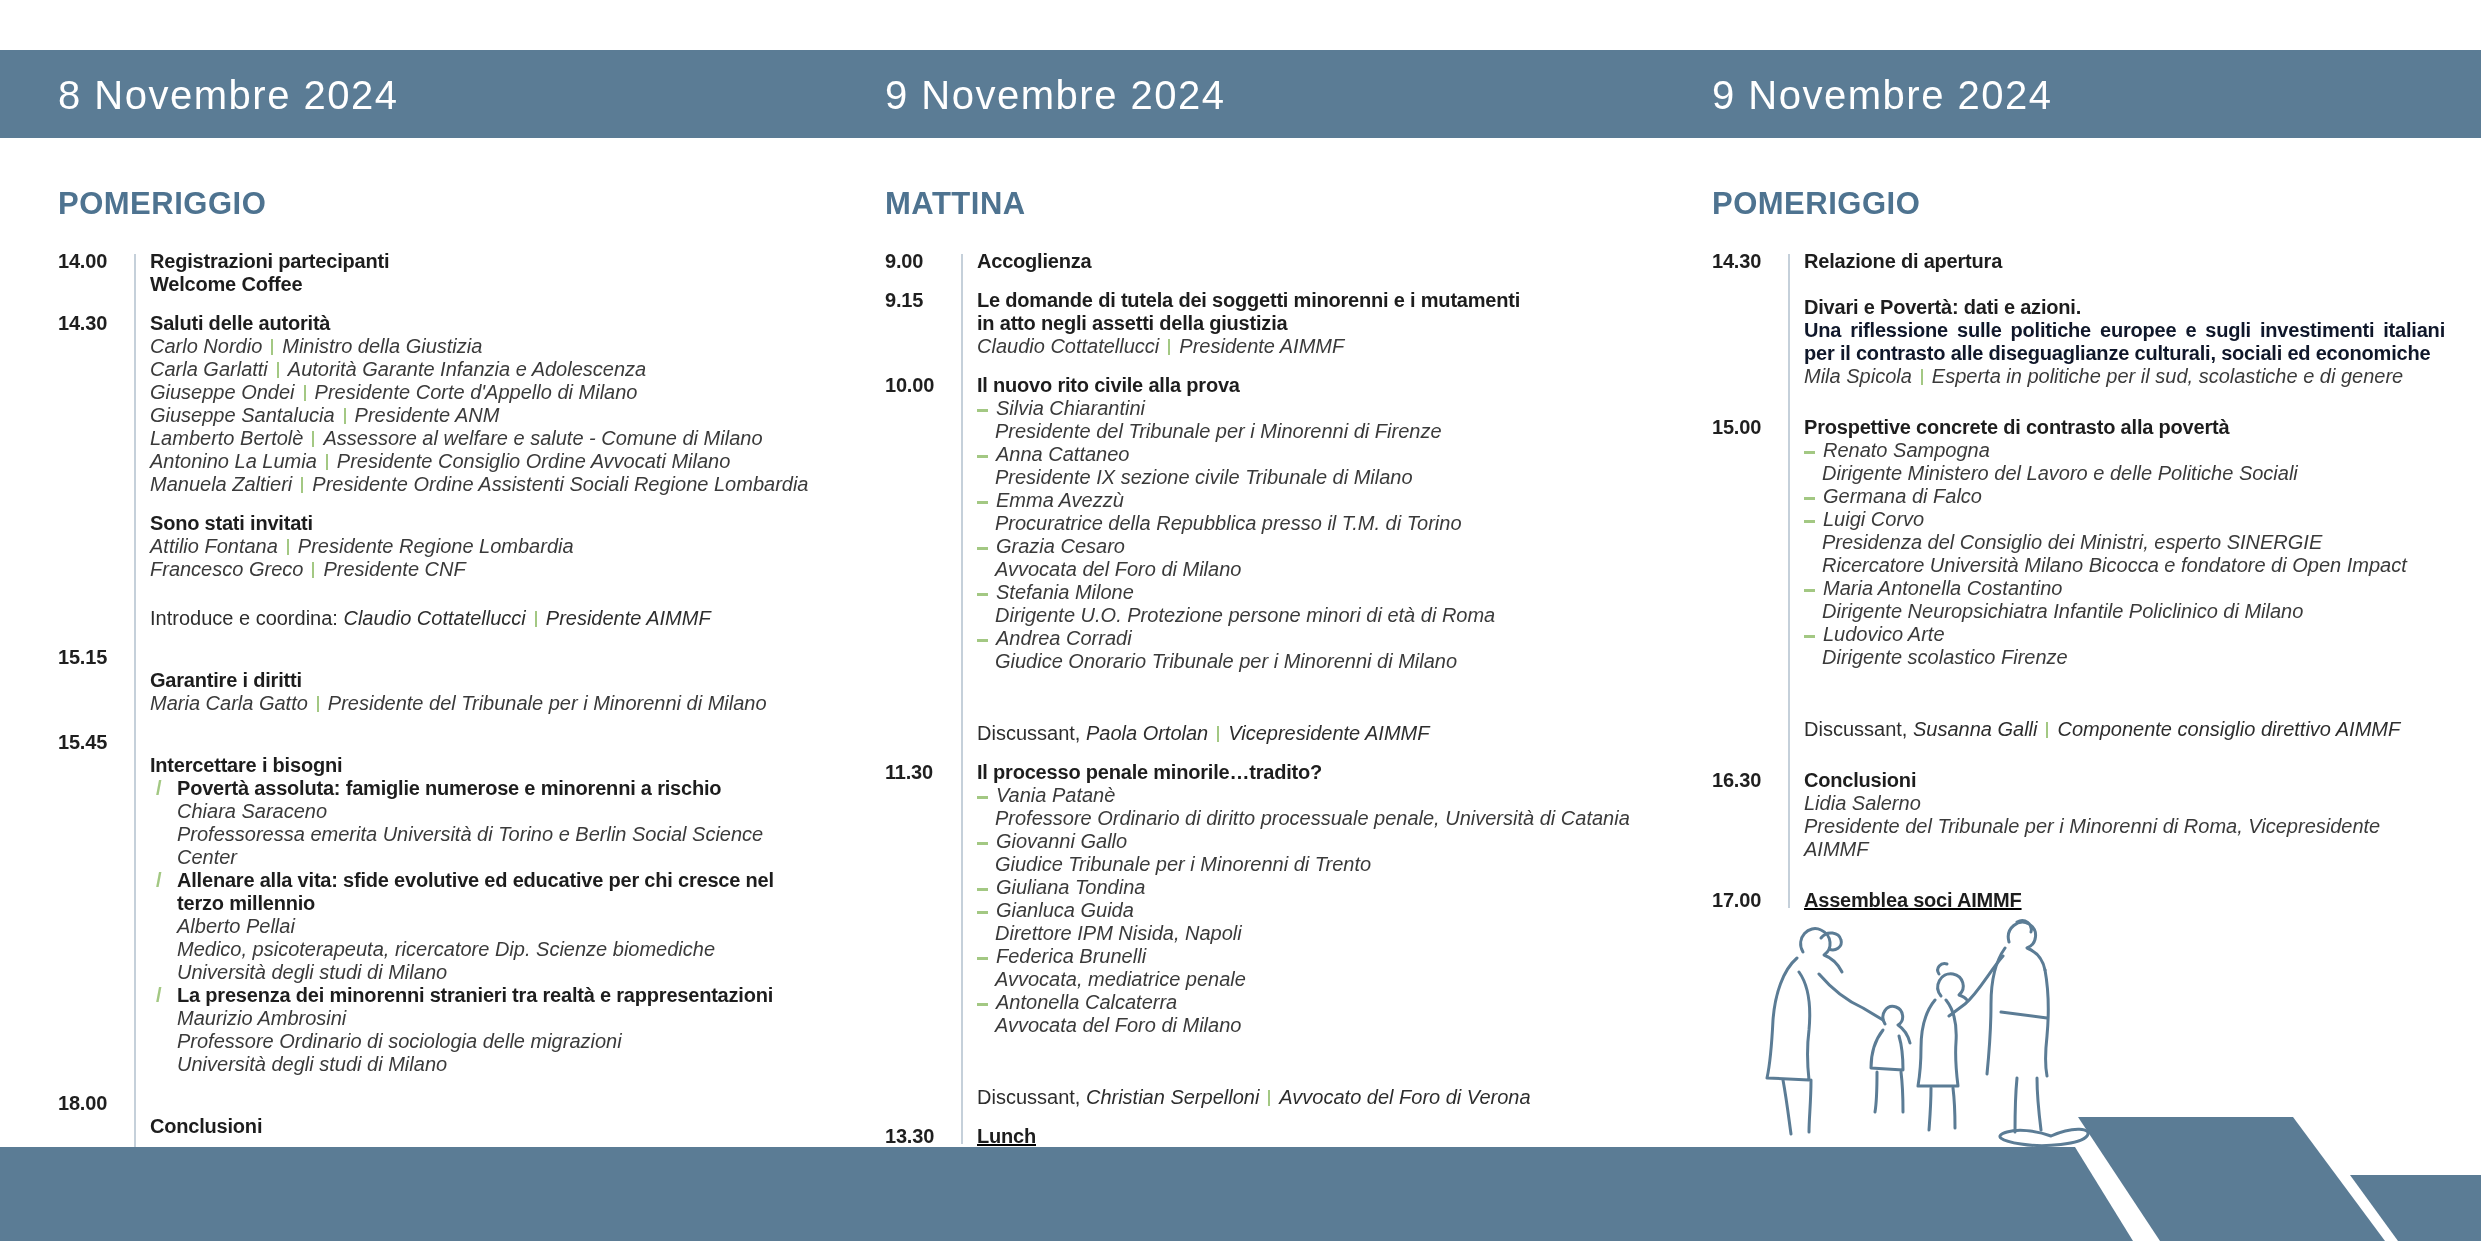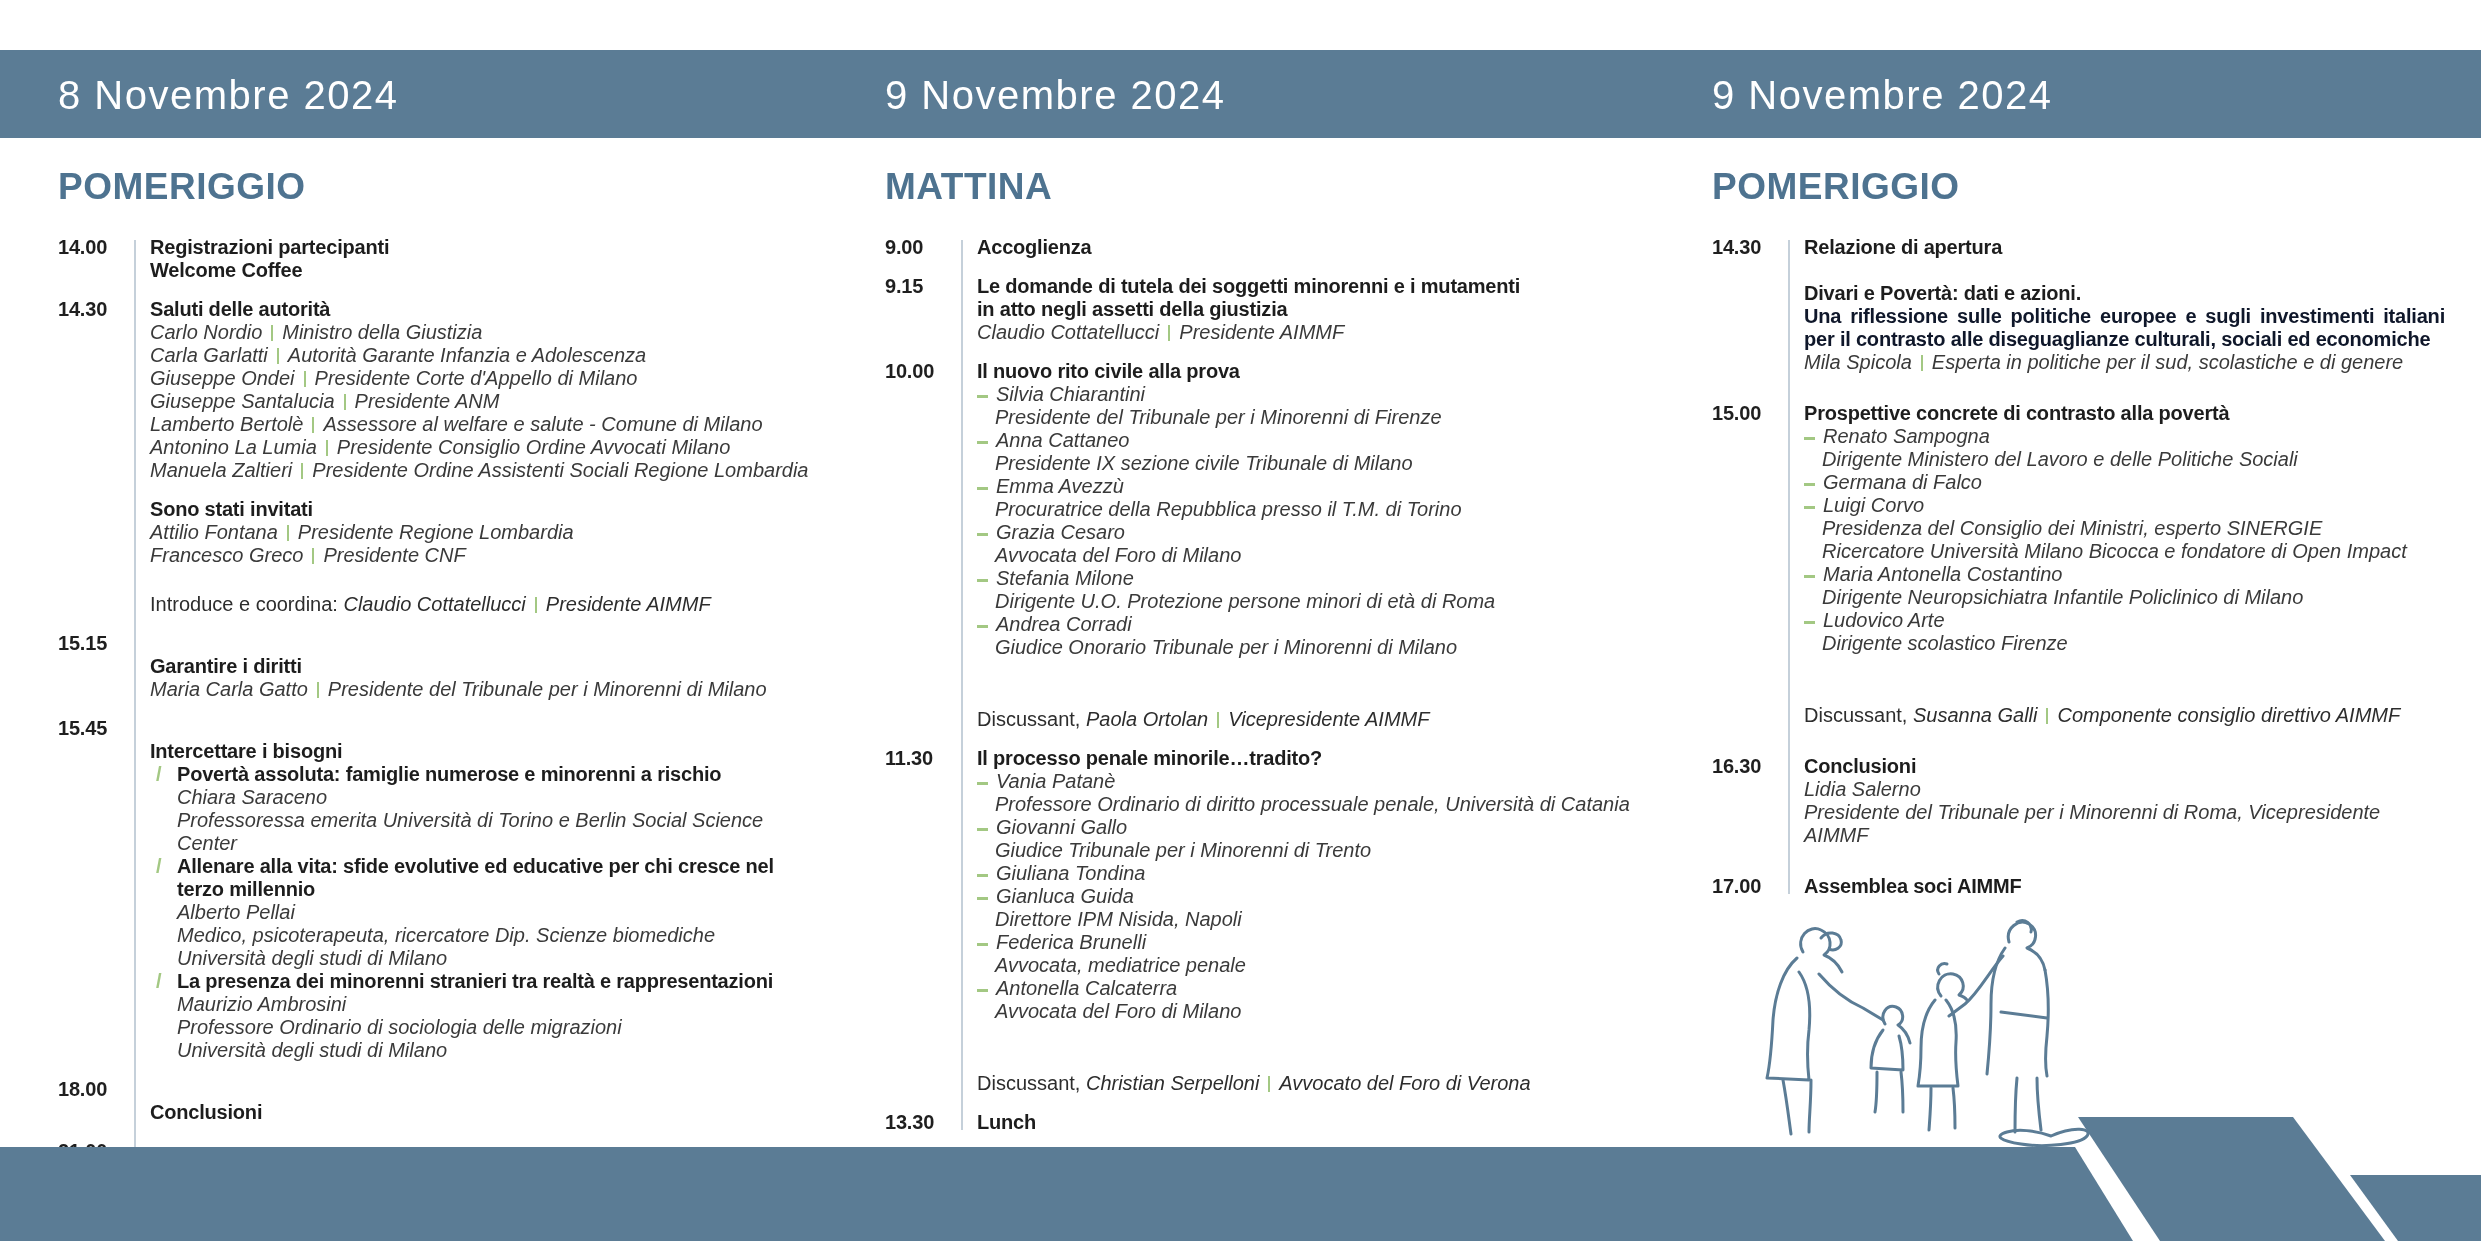--- a/index.html
+++ b/index.html
@@ -6,27 +6,27 @@
   .page{position:relative;width:2481px;height:1241px;background:#ffffff;overflow:hidden;
         font-family:"Liberation Sans",sans-serif;}
 
   
   .band{position:absolute;left:0;top:50px;width:2481px;height:88px;background:#5b7c95;}
   .date{position:absolute;top:0;height:88px;line-height:90px;color:#ffffff;
         font-size:40px;font-weight:400;letter-spacing:1.5px;white-space:nowrap;}
 
   
   .col{position:absolute;top:138px;}
-  .session{margin:28px 0 28px 0;font-size:37px;font-weight:700;color:#4e7390;
+  .session{margin:48px 0 28px 0;font-size:31px;font-weight:700;color:#4e7390;
            letter-spacing:.5px;}
   .entries{position:relative;}
   .entries::before{content:"";position:absolute;left:76px;top:4px;bottom:4px;width:2px;
            background:#c5d0da;}
   .entry{position:relative;margin-bottom:16px;}
-  .entry:last-child{margin-bottom:0;}
+  .entry:last-child{margin-bottom:0;text-decoration:underline;}
   #col-2 .entry{margin-bottom:28px;}
   .time{position:absolute;left:0;top:0;width:66px;font-weight:700;font-size:20px;
         color:#1f1f1f;letter-spacing:-.2px;}
   .content{margin-left:92px;}
 
   
   .row{font-size:20px;line-height:23px;color:#3a3a3a;}
   .row.gap{height:23px;}
   .row.t{font-weight:700;color:#1d1d1d;font-size:20px;letter-spacing:-.2px;}
   .row.tj{font-weight:700;color:#0f172a;font-size:20px;letter-spacing:-.2px;

